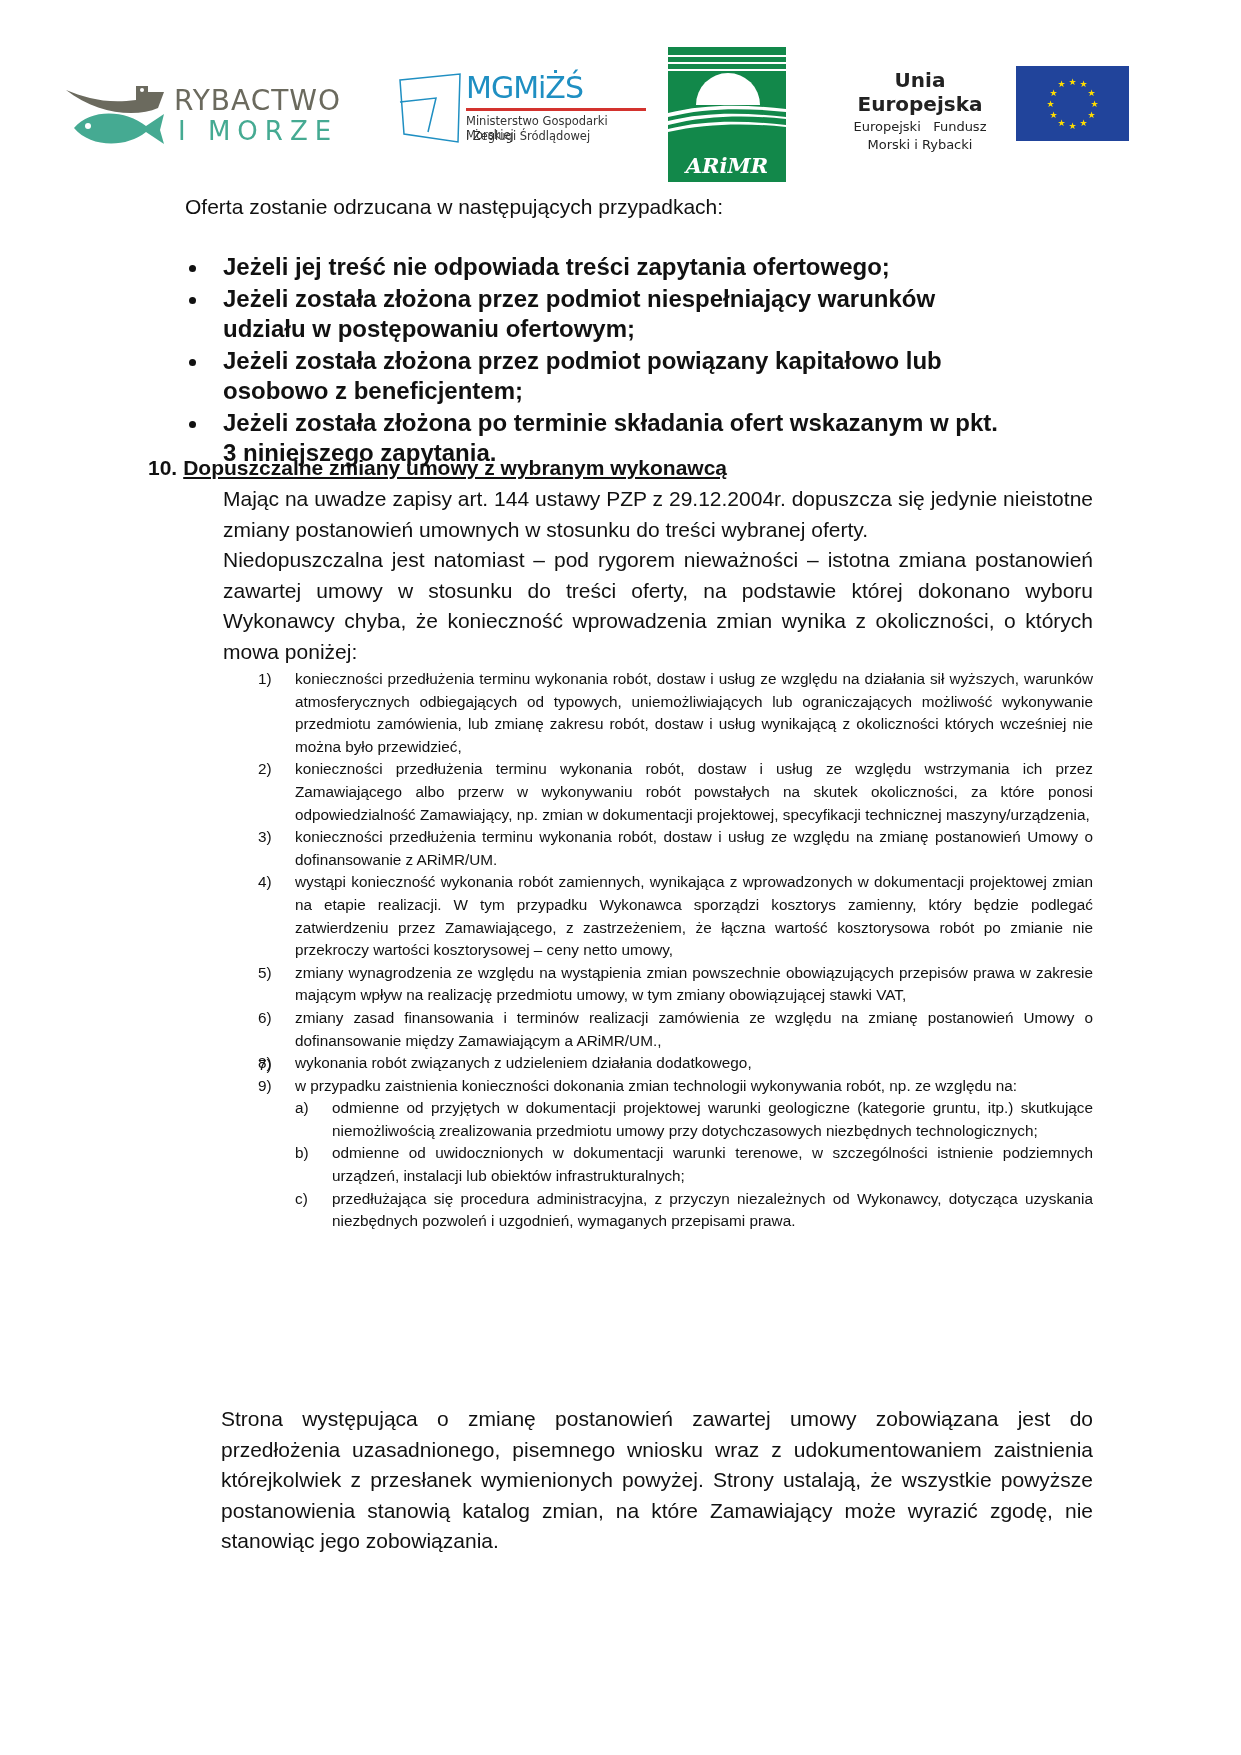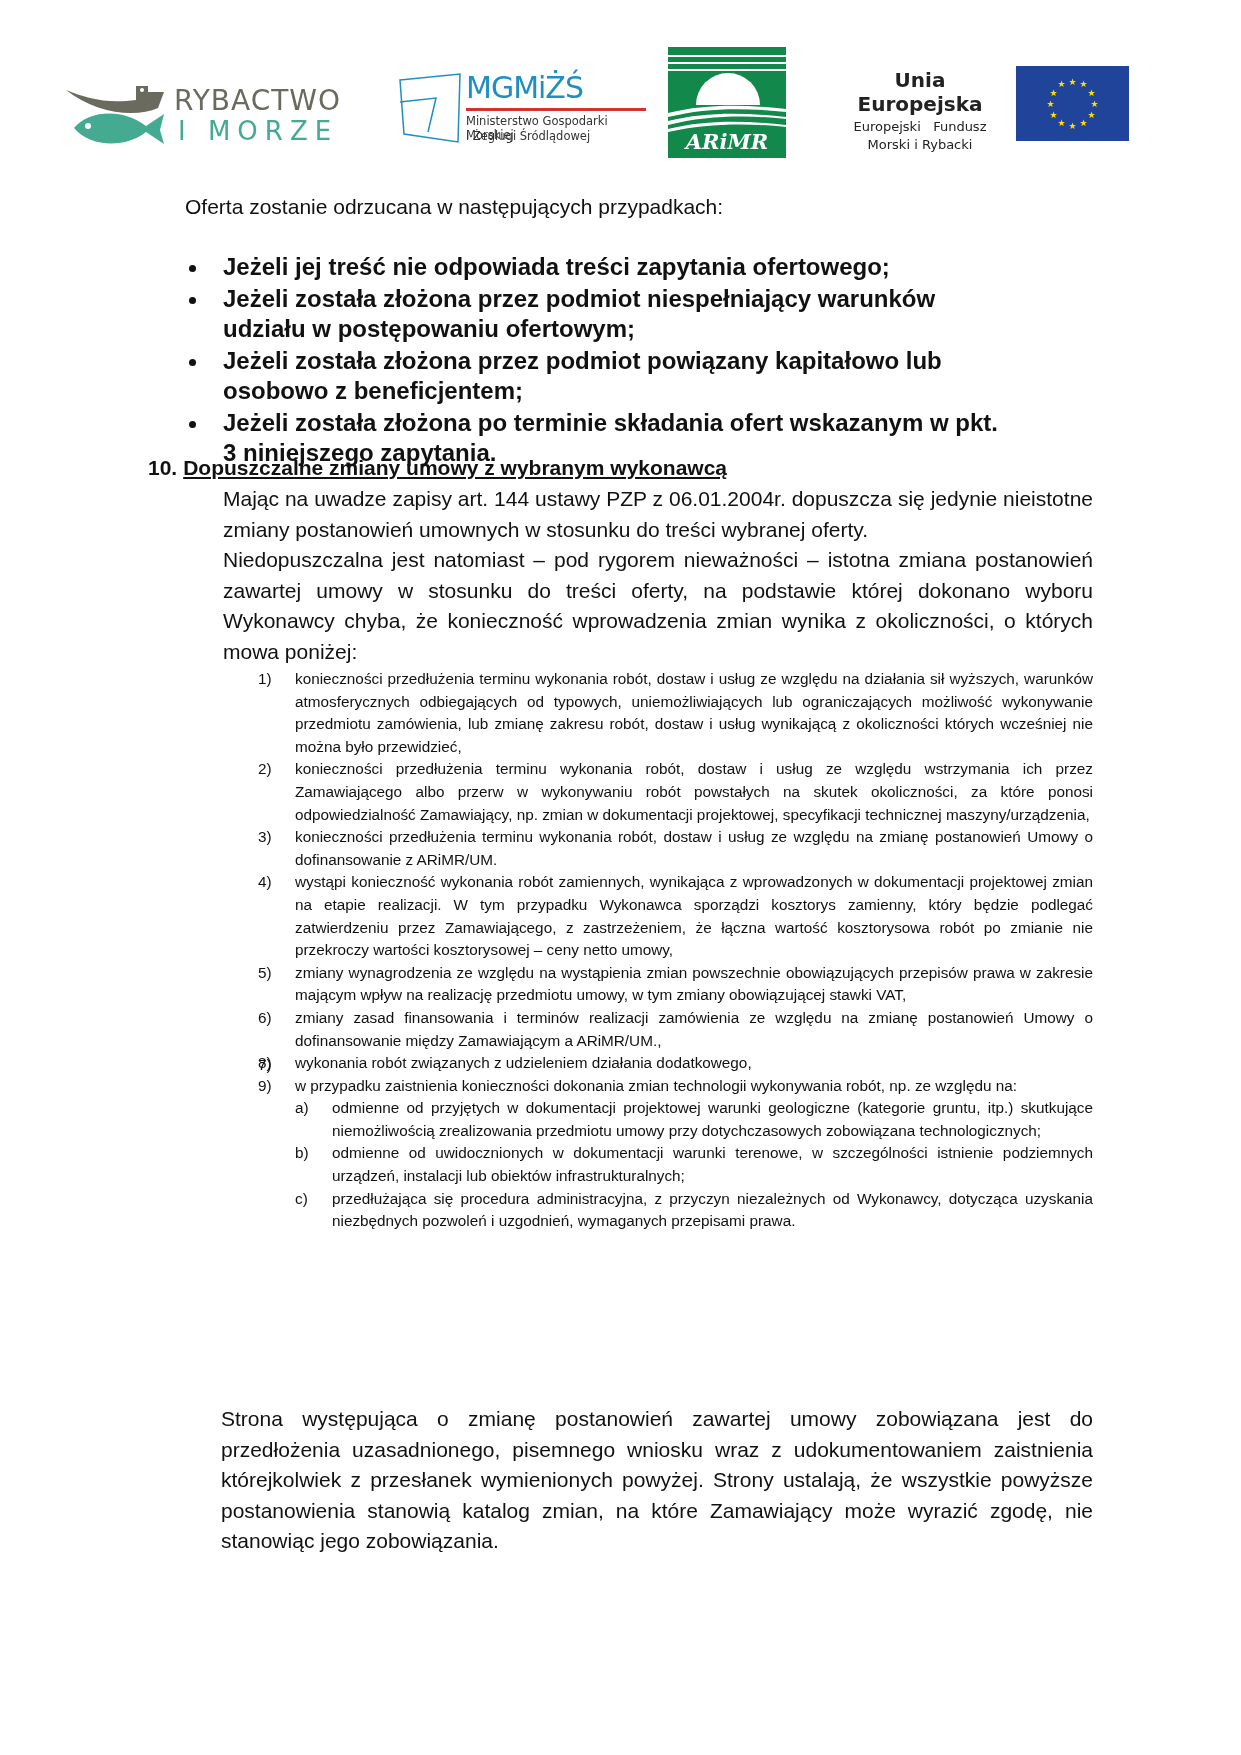--- a/index.html
+++ b/index.html
@@ -9,21 +9,21 @@
     
     .logo { position: absolute; }
     .rybactwo { left: 66px; top: 78px; width: 280px; height: 70px; text-align: center; }
     .rybactwo .t1 { position: absolute; left: 108px; top: 6px; font-size: 28px; color: #6b6a5e; letter-spacing: 1px; font-family: "DejaVu Sans", sans-serif; }
     .rybactwo .t2 { position: absolute; left: 112px; top: 38px; font-size: 26px; color: #45aa92; letter-spacing: 7px; font-family: "DejaVu Sans", sans-serif; }
     .mgm { left: 398px; top: 72px; width: 250px; height: 75px; }
     .mgm .big { position: absolute; left: 68px; top: -2px; font-size: 30px; color: #1f8fc2; font-family: "DejaVu Sans", sans-serif; letter-spacing: -1px; }
     .mgm .bar { position: absolute; left: 68px; top: 36px; width: 180px; height: 3px; background: #d3332e; }
     .mgm .s1, .mgm .s2 { position: absolute; left: 68px; font-size: 11.5px; color: #333; font-family: "DejaVu Sans", sans-serif; }
     .mgm .s1 { top: 42px; } .mgm .s2 { top: 57px; }
-    .arimr { left: 668px; top: 47px; width: 118px; height: 111px; background: #12884a; overflow: hidden; }
+    .arimr { left: 668px; top: 47px; width: 118px; height: 135px; background: #12884a; overflow: hidden; }
     .arimr .label { position: absolute; left: 0; right: 0; bottom: 4px; text-align: center; color: #fff;
                     font-family: "DejaVu Serif", serif; font-style: italic; font-weight: bold; font-size: 21px; }
     .ue-text { left: 830px; top: 68px; width: 180px; text-align: center; font-family: "DejaVu Sans", sans-serif; color: #222; }
     .ue-text .t1 { font-size: 20px; font-weight: bold; }
     .ue-text .t2, .ue-text .t3 { font-size: 13px; margin-top: 3px; }
     .euflag { left: 1016px; top: 66px; width: 113px; height: 75px; background: #21449b; }
 
     
     .text { position: absolute; font-size: 21px; line-height: 30.5px; }
     .intro { left: 185px; top: 192px; }
@@ -111,34 +111,34 @@
   <li><span class="dot"></span><span>Jeżeli jej treść nie odpowiada treści zapytania ofertowego;</span></li>
   <li><span class="dot"></span><span>Jeżeli została złożona przez podmiot niespełniający warunków udziału w postępowaniu ofertowym;</span></li>
   <li><span class="dot"></span><span>Jeżeli została złożona przez podmiot powiązany kapitałowo lub osobowo z beneficjentem;</span></li>
   <li><span class="dot"></span><span>Jeżeli została złożona po terminie składania ofert wskazanym w pkt. 3 niniejszego zapytania.</span></li>
 </ul>
 
 <div class="section-head">
   <span class="num">10.</span><span class="title">Dopuszczalne zmiany umowy z wybranym wykonawcą</span>
 </div>
 
-<p class="para p1">Mając na uwadze zapisy art. 144 ustawy PZP z 06.01.2004r. dopuszcza się jedynie nieistotne zmiany postanowień umownych w stosunku do treści wybranej oferty.</p>
+<p class="para p1">Mając na uwadze zapisy art. 144 ustawy PZP z 29.12.2004r. dopuszcza się jedynie nieistotne zmiany postanowień umownych w stosunku do treści wybranej oferty.</p>
 <p class="para p2">Niedopuszczalna jest natomiast – pod rygorem nieważności – istotna zmiana postanowień zawartej umowy w stosunku do treści oferty, na podstawie której dokonano wyboru Wykonawcy chyba, że konieczność wprowadzenia zmian wynika z okoliczności, o których mowa poniżej:</p>
 
 <ol class="numlist">
   <li><span class="n">1)</span><span>konieczności przedłużenia terminu wykonania robót, dostaw i usług ze względu na działania sił wyższych, warunków atmosferycznych odbiegających od typowych, uniemożliwiających lub ograniczających możliwość wykonywanie przedmiotu zamówienia, lub zmianę zakresu robót, dostaw  i usług wynikającą z okoliczności których wcześniej nie można było przewidzieć,</span></li>
   <li><span class="n">2)</span><span>konieczności przedłużenia terminu wykonania robót, dostaw i usług ze względu wstrzymania ich przez Zamawiającego albo przerw w wykonywaniu robót powstałych na skutek okoliczności, za które ponosi odpowiedzialność Zamawiający, np. zmian w dokumentacji projektowej, specyfikacji technicznej maszyny/urządzenia,</span></li>
   <li><span class="n">3)</span><span>konieczności przedłużenia terminu wykonania robót, dostaw i usług ze względu na zmianę postanowień Umowy o dofinansowanie z ARiMR/UM.</span></li>
   <li><span class="n">4)</span><span>wystąpi konieczność wykonania robót zamiennych, wynikająca z wprowadzonych w dokumentacji projektowej zmian na etapie realizacji. W tym przypadku Wykonawca sporządzi kosztorys zamienny, który będzie podlegać zatwierdzeniu przez Zamawiającego, z zastrzeżeniem, że łączna wartość kosztorysowa robót po zmianie nie przekroczy wartości kosztorysowej – ceny netto umowy,</span></li>
   <li><span class="n">5)</span><span>zmiany wynagrodzenia ze względu na wystąpienia zmian powszechnie obowiązujących przepisów prawa w zakresie mającym wpływ na realizację przedmiotu umowy, w tym zmiany obowiązującej stawki VAT,</span></li>
   <li><span class="n">6)</span><span>zmiany zasad finansowania i terminów realizacji zamówienia ze względu na zmianę postanowień Umowy o dofinansowanie między Zamawiającym a ARiMR/UM.,</span></li>
   <li class="wide"><span class="n">7)</span></li>
   <li><span class="n">8)</span><span>wykonania robót związanych z udzieleniem działania dodatkowego,</span></li>
   <li><span class="n">9)</span><span>w przypadku zaistnienia konieczności dokonania zmian technologii wykonywania robót, np. ze względu na:</span>
     <ul class="sublist">
-      <li><span class="n">a)</span><span>odmienne od przyjętych w dokumentacji projektowej warunki geologiczne (kategorie gruntu, itp.) skutkujące niemożliwością zrealizowania przedmiotu umowy przy dotychczasowych zobowiązana technologicznych;</span></li>
+      <li><span class="n">a)</span><span>odmienne od przyjętych w dokumentacji projektowej warunki geologiczne (kategorie gruntu, itp.) skutkujące niemożliwością zrealizowania przedmiotu umowy przy dotychczasowych niezbędnych technologicznych;</span></li>
       <li><span class="n">b)</span><span>odmienne od uwidocznionych w dokumentacji warunki terenowe, w szczególności istnienie podziemnych urządzeń, instalacji lub obiektów infrastrukturalnych;</span></li>
       <li><span class="n">c)</span><span>przedłużająca się procedura administracyjna, z przyczyn niezależnych od Wykonawcy, dotycząca uzyskania niezbędnych pozwoleń i uzgodnień, wymaganych przepisami prawa.</span></li>
     </ul>
   </li>
 </ol>
 
 <p class="para closing">Strona występująca o zmianę postanowień zawartej umowy zobowiązana jest do przedłożenia uzasadnionego, pisemnego wniosku wraz z udokumentowaniem zaistnienia którejkolwiek z przesłanek wymienionych powyżej. Strony ustalają, że wszystkie powyższe postanowienia stanowią katalog zmian, na które Zamawiający może wyrazić zgodę, nie stanowiąc jego zobowiązania.</p>
 
 </body></html>

